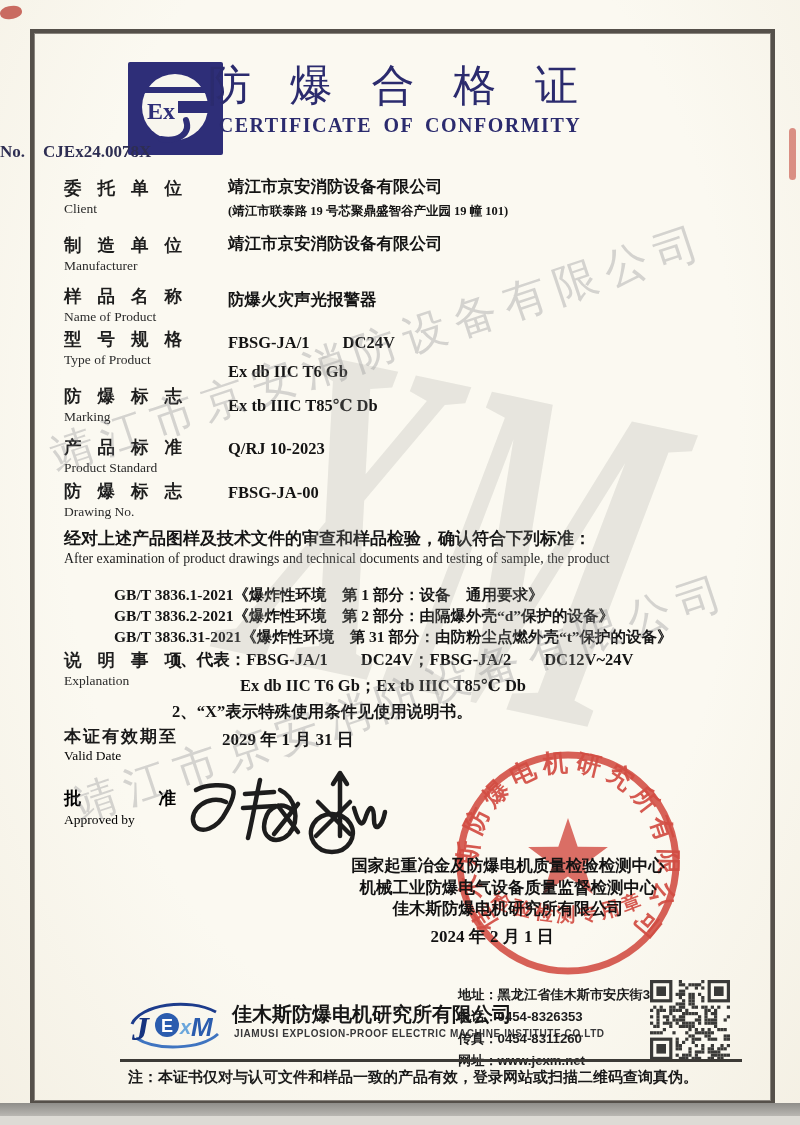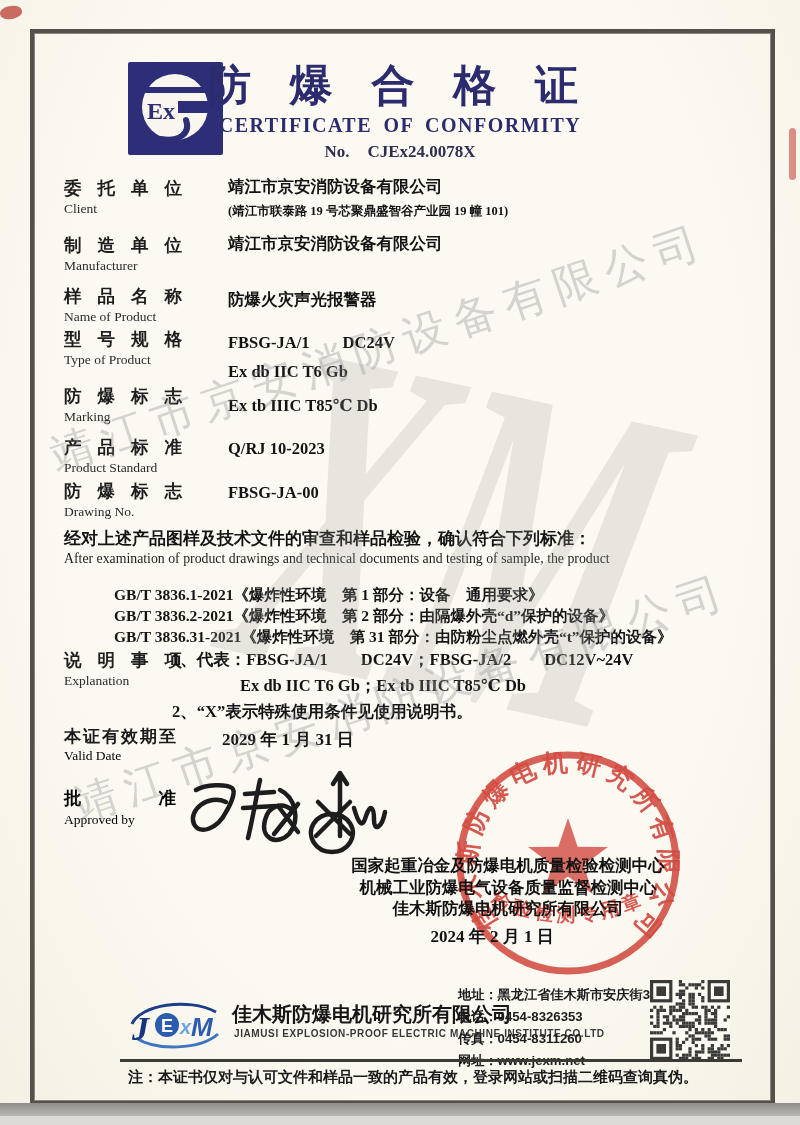--- a/index.html
+++ b/index.html
@@ -5,25 +5,25 @@
   html,body{margin:0;padding:0;}
   body{width:800px;height:1125px;overflow:hidden;
        font-family:"Liberation Serif","DejaVu Serif",serif;
        background:#f8f5ec;position:relative;}
   .page{position:absolute;inset:0;background:
         radial-gradient(ellipse at 50% 40%, #fbf9f1 60%, #f4f0e4 100%);}
   .frame{position:absolute;left:30px;top:29px;width:737px;height:1068px;
          border:4px solid #55504a;box-shadow:inset 0 0 0 1px #8a857e;}
   .abs{position:absolute;}
   
-  .title-cn{left:0;right:0;top:57px;text-align:center;font-size:43px;font-weight:700;
+  .title-cn{left:0;right:0;top:57px;text-align:center;font-size:43px;font-weight:400;
             color:#2b2b6e;letter-spacing:14px;}
   .title-en{left:0;right:0;top:114px;text-align:center;font-size:20px;font-weight:700;
             color:#2b2b6e;letter-spacing:1.5px;word-spacing:5px;}
-  .cert-no{left:0;right:0;top:142px;text-align:center;font-size:17px;font-weight:600;
+  .cert-no{left:0;right:0;top:142px;font-size:17px;font-weight:600;
            color:#2e2e52;}
   .cert-no .gap{display:inline-block;width:18px;}
   
   .row{position:absolute;left:0;right:0;}
   .lab{position:absolute;left:64px;width:118px;}
   .lab .cn{font-size:17.5px;font-weight:700;color:#1e1e1e;
            text-align:justify;text-align-last:justify;}
   .lab .en{font-size:13.5px;color:#2a2a2a;white-space:nowrap;margin-top:1px;}
   .val{position:absolute;left:228px;right:60px;color:#141414;}
   .v1{font-size:16.5px;font-weight:700;}

